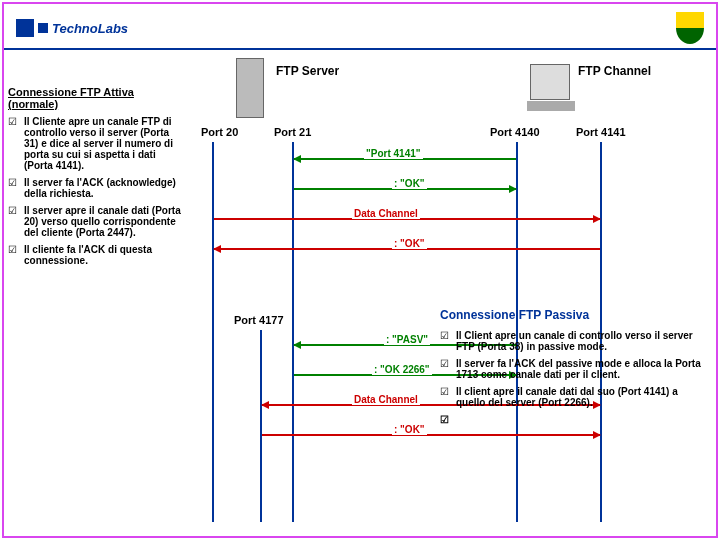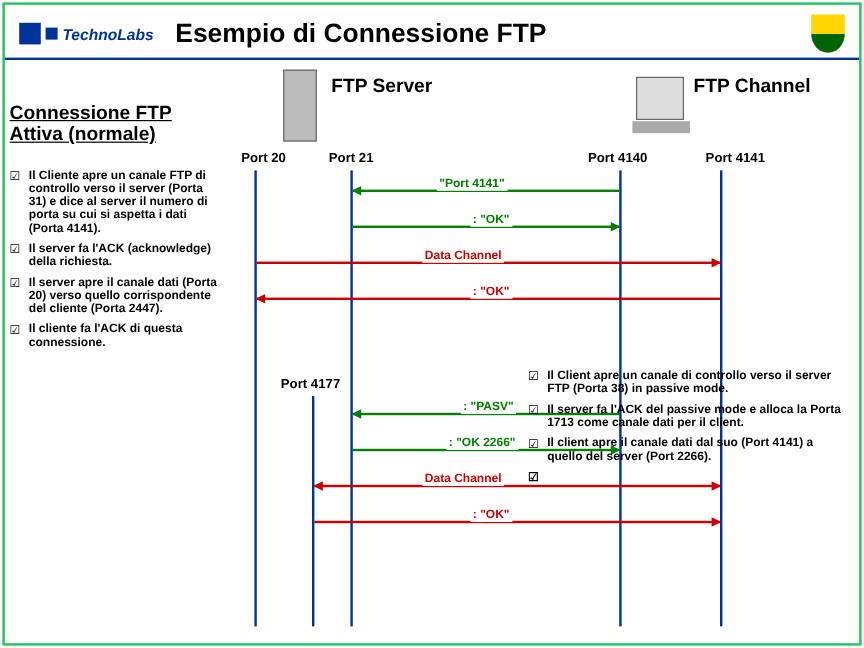--- a/index.html
+++ b/index.html
@@ -1,35 +1,35 @@
 <!DOCTYPE html>
 <html><head>
 <meta charset="utf-8">
 <style>
   * { box-sizing: border-box; margin: 0; padding: 0; }
   body { width: 720px; height: 540px; background: #fff; font-family: Arial, sans-serif; position: relative; overflow: hidden; }
-  .frame { border: 2px solid #22c55e; width: 716px; height: 536px; margin: 2px; position: relative; }
+  .frame { border: 2px solid #d946ef; width: 716px; height: 536px; margin: 2px; position: relative; }
   .header { display: flex; align-items: center; padding: 8px 12px 4px; border-bottom: 2px solid #003399; }
   .logo { display: flex; align-items: center; gap: 4px; }
   .logo-sq { width: 18px; height: 18px; background: #003399; }
   .logo-sq.sm { width: 10px; height: 10px; }
   .logo-txt { font-weight: bold; font-style: italic; font-size: 13px; }
   .logo-txt .b { color: #003399; }
   .title { font-size: 22px; font-weight: bold; color: #000; margin-left: 18px; }
   .crest { width: 28px; height: 32px; background: linear-gradient(#ffd700 50%, #006400 50%); margin-left: auto; border-radius: 0 0 50% 50%; }
   .content { position: relative; height: 480px; }
   .col-left { position: absolute; left: 4px; top: 36px; width: 178px; font-size: 10px; }
-  .col-left h4 { font-size: 16px; margin-bottom: 19px; }
+  .col-left h4 { font-size: 11px; margin-bottom: 6px; }
   .col-left ul, .col-right ul { list-style: none; }
   .col-left li, .col-right li { display: flex; gap: 6px; margin-bottom: 6px; }
   .chk { width: 10px; flex-shrink: 0; }
   .col-left li > span:last-child, .col-right li > span:last-child { font-weight: bold; }
   .col-right { position: absolute; left: 436px; top: 258px; width: 268px; font-size: 10px; }
   .col-right h4 { color: #003399; font-size: 12px; margin-bottom: 8px; }
-  .lbl { position: absolute; font-size: 16px; font-weight: bold; }
+  .lbl { position: absolute; font-size: 12px; font-weight: bold; }
   .server-img { position: absolute; left: 232px; top: 8px; width: 28px; height: 60px; background: #bbb; border: 1px solid #666; }
   .client-img { position: absolute; left: 526px; top: 14px; width: 40px; height: 36px; background: #ddd; border: 1px solid #666; }
   .client-img::after { content:""; position:absolute; top:36px; left:-4px; width:48px; height:10px; background:#aaa; }
   .vline { position: absolute; width: 2px; background: #003399; }
   .port-lbl { position: absolute; font-size: 11px; font-weight: bold; color: #000; }
   .arrow { position: absolute; height: 0; border-top: 2px solid; }
   .arrow::after, .arrow::before { content: ""; position: absolute; width: 0; height: 0; }
   .arrow.r::after { right: -1px; top: -5px; border-left: 8px solid; border-top: 4px solid transparent; border-bottom: 4px solid transparent; }
   .arrow.l::after { left: -1px; top: -5px; border-right: 8px solid; border-top: 4px solid transparent; border-bottom: 4px solid transparent; }
   .arrow.lr::before { left: -1px; top: -5px; border-right: 8px solid; border-top: 4px solid transparent; border-bottom: 4px solid transparent; }
@@ -41,35 +41,34 @@
 </head>
 <body>
 
 <div class="frame">
   <div class="header">
     <div class="logo">
       <span class="logo-sq"></span>
       <span class="logo-sq sm"></span>
       <span class="logo-txt"><span class="b">TechnoLabs</span></span>
     </div>
-    <div class="title">Esempio di Connessione FTP</div>
     <div class="crest"></div>
   </div>
 
   <div class="content">
 
     <div class="server-img"></div>
     <div class="lbl" style="left:272px; top:14px">FTP Server</div>
     <div class="client-img"></div>
     <div class="lbl" style="left:574px; top:14px">FTP Channel</div>
 
     <div class="port-lbl" style="left:197px; top:76px">Port 20</div>
     <div class="port-lbl" style="left:270px; top:76px">Port 21</div>
     <div class="port-lbl" style="left:486px; top:76px">Port 4140</div>
-    <div class="port-lbl" style="left:584px; top:76px">Port 4141</div>
+    <div class="port-lbl" style="left:572px; top:76px">Port 4141</div>
 
     <div class="vline" style="left:208px; top:92px; height:380px"></div>
     <div class="vline" style="left:288px; top:92px; height:380px"></div>
     <div class="vline" style="left:512px; top:92px; height:380px"></div>
     <div class="vline" style="left:596px; top:92px; height:380px"></div>
 
     <div class="arrow green l" style="left:290px; top:108px; width:222px"></div>
     <div class="msg green" style="left:360px; top:98px">"Port 4141"</div>
 
     <div class="arrow green r" style="left:290px; top:138px; width:222px"></div>
@@ -112,20 +111,21 @@
             <span>Il server apre il canale dati (Porta 20) verso quello corrispondente del  cliente (Porta 2447).</span>
           </li>
         <li>
             <span class="chk">☑</span>
             <span>Il cliente fa l'ACK di questa connessione.</span>
           </li>
       </ul>
     </div>
 
     <div class="col-right">
+      <h4>Connessione FTP Passiva</h4>
       <ul>
         <li>
             <span class="chk">☑</span>
             <span>Il Client apre un canale di controllo verso il server FTP  (Porta 38) in passive mode.</span>
           </li>
         <li>
             <span class="chk">☑</span>
             <span>Il server fa l'ACK del passive mode e alloca la Porta 1713 come canale dati per il client.</span>
           </li>
         <li>

